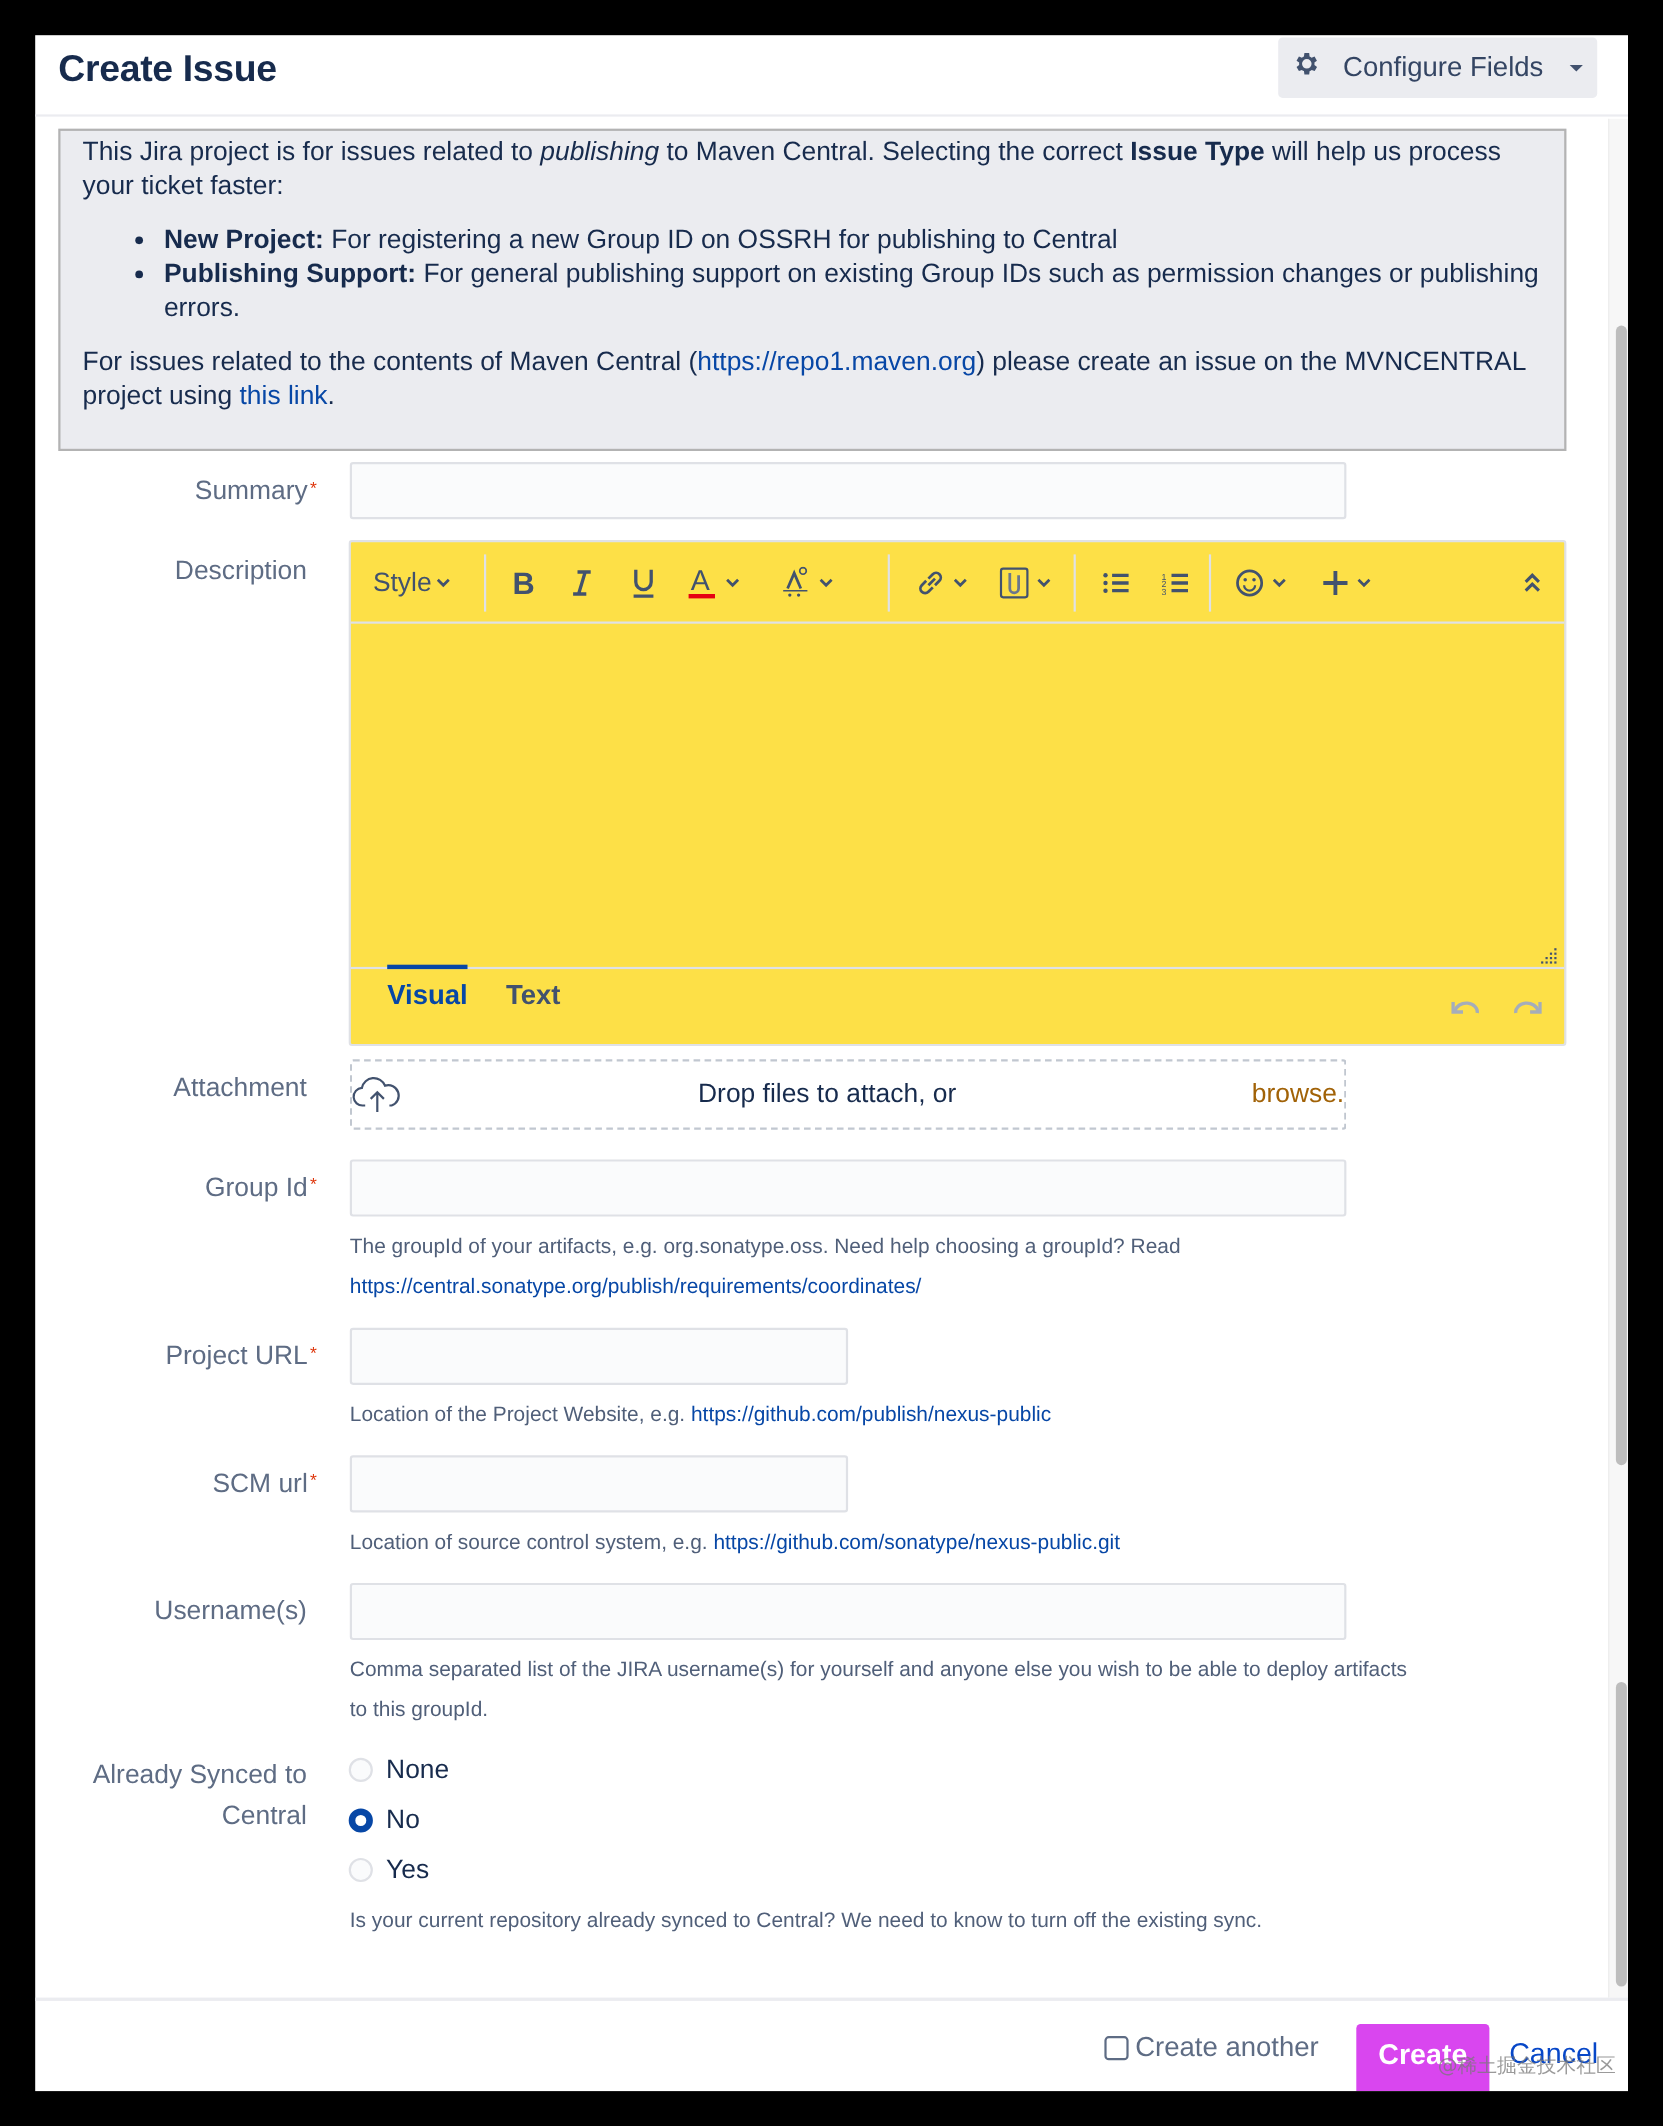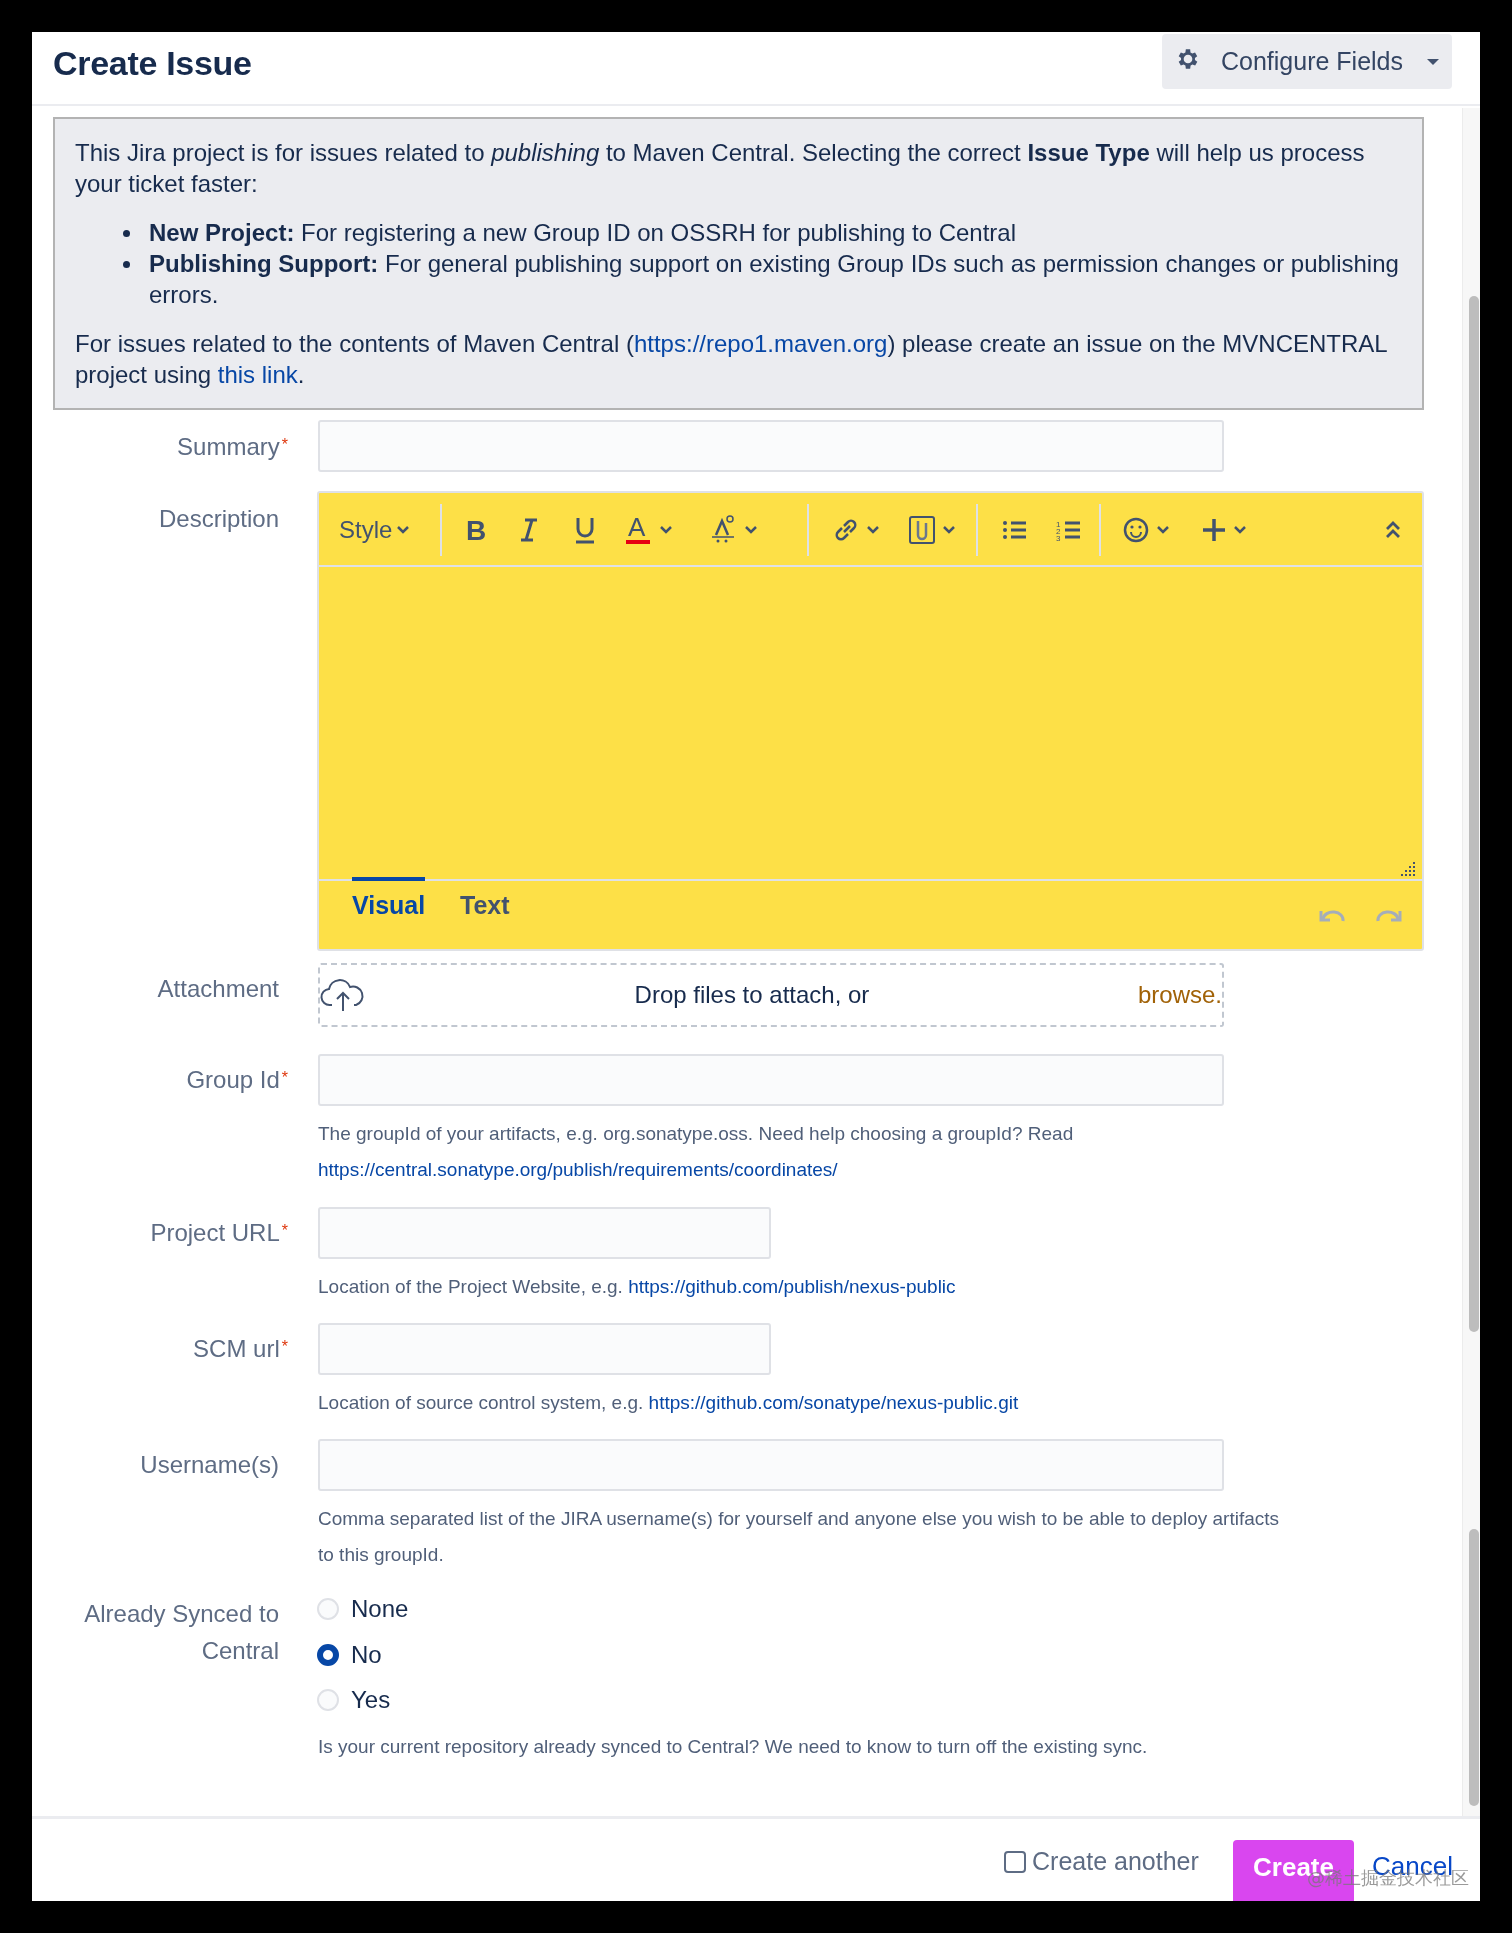--- a/index.html
+++ b/index.html
@@ -8,21 +8,21 @@
   .dialog { position: absolute; left: 32px; top: 32px; width: 1448px; height: 1869px; background: #fff; overflow: hidden; }
   .header { position: absolute; left: 0; top: 0; width: 1448px; height: 74px; border-bottom: 2px solid #ebecf0; }
   .title { position: absolute; left: 21px; top: 10px; font-size: 34px; line-height: 42px; color: #172b4d; font-weight: bold; letter-spacing: -0.3px; }
   .config-btn { position: absolute; left: 1130px; top: 2px; width: 290px; height: 55px; background: #ebecf0; border-radius: 4px; display: flex; align-items: center; justify-content: center; gap: 20px; font-size: 25px; color: #344563; cursor: pointer; }
   .config-btn svg { width: 26px; height: 26px; }
   .caret { width: 0; height: 0; border-left: 6px solid transparent; border-right: 6px solid transparent; border-top: 6px solid #42526e; margin-left: 4px; }
 
   .scroll-track { position: absolute; left: 1430px; top: 76px; width: 18px; height: 1708px; background: #f7f7f7; border-left: 1px solid #ececec; }
   .scroll-thumb { position: absolute; left: 6px; width: 10px; background: #bdbdbd; border-radius: 5px; }
 
-  .info { position: absolute; left: 21px; top: 85px; width: 1371px; height: 293px; background: #ebecf0; border: 2px solid #b3b3b3; padding: 18px 20px 0 20px; font-size: 24px; line-height: 31px; color: #172b4d; }
+  .info { position: absolute; left: 21px; top: 85px; width: 1371px; height: 293px; background: #ebecf0; border: 2px solid #b3b3b3; padding: 3px 20px 0 20px; font-size: 24px; line-height: 31px; color: #172b4d; }
   .info p { margin: 0; }
   .info ul { margin: 18px 0 18px 0; padding-left: 74px; list-style: none; }
   .info li { position: relative; }
   .info li::before { content: ""; position: absolute; left: -26px; top: 13px; width: 7px; height: 7px; border-radius: 50%; background: #172b4d; }
   .info b { font-weight: bold; }
   .link { color: #0747a6; text-decoration: none; cursor: pointer; }
 
   .label { position: absolute; right: 1192px; font-size: 24px; color: #5e6c84; text-align: right; line-height: 30px; white-space: nowrap; }
   .req { color: #de350b; font-size: 16px; vertical-align: top; position: relative; top: -2px; margin-left: 2px; }
   .input { position: absolute; left: 286px; height: 52px; background: #fafbfc; border: 2px solid #dfe1e6; border-radius: 3px; }

